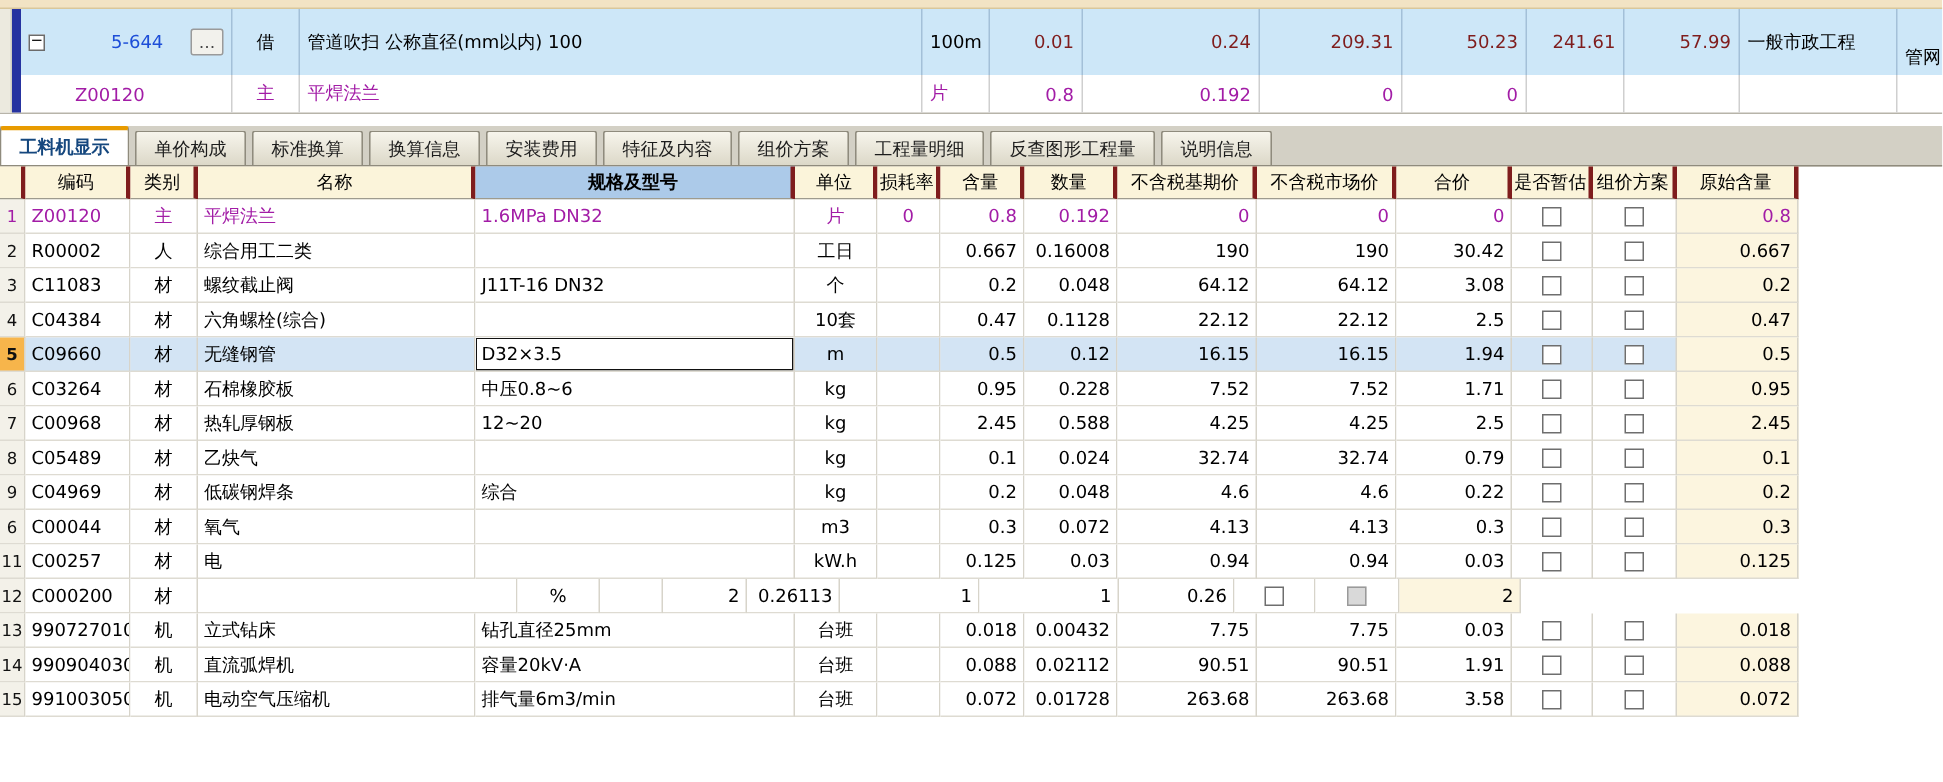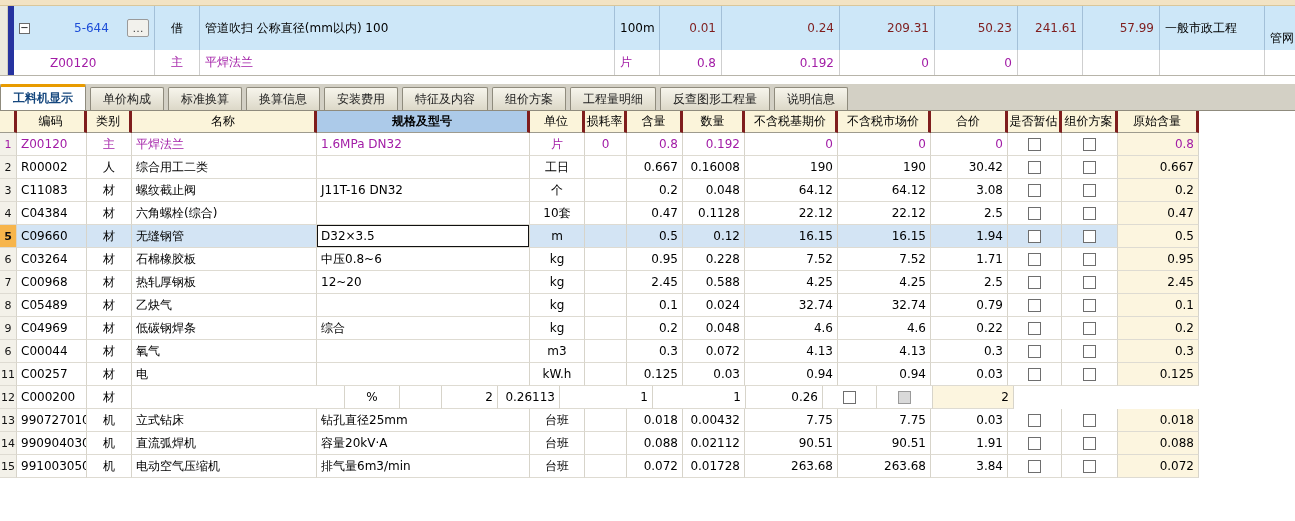--- a/index.html
+++ b/index.html
@@ -452,21 +452,21 @@
           <div class="gcell col-code">9910030500@1</div>
           <div class="gcell col-cat ac">机</div>
           <div class="gcell col-name">电动空气压缩机</div>
           <div class="gcell col-spec">排气量6m3/min</div>
           <div class="gcell col-unit ac">台班</div>
           <div class="gcell col-loss ac"></div>
           <div class="gcell col-qty1 ar">0.072</div>
           <div class="gcell col-qty2 ar">0.01728</div>
           <div class="gcell col-base ar">263.68</div>
           <div class="gcell col-mkt ar">263.68</div>
-          <div class="gcell col-total ar">3.84</div>
+          <div class="gcell col-total ar">3.58</div>
           <div class="gcell col-est ac">
             <span class="checkbox"></span>
           </div>
           <div class="gcell col-lock ac">
             <span class="checkbox"></span>
           </div>
           <div class="gcell col-orig ar orig">0.072</div>
         </div>
       </div>
   </div>

